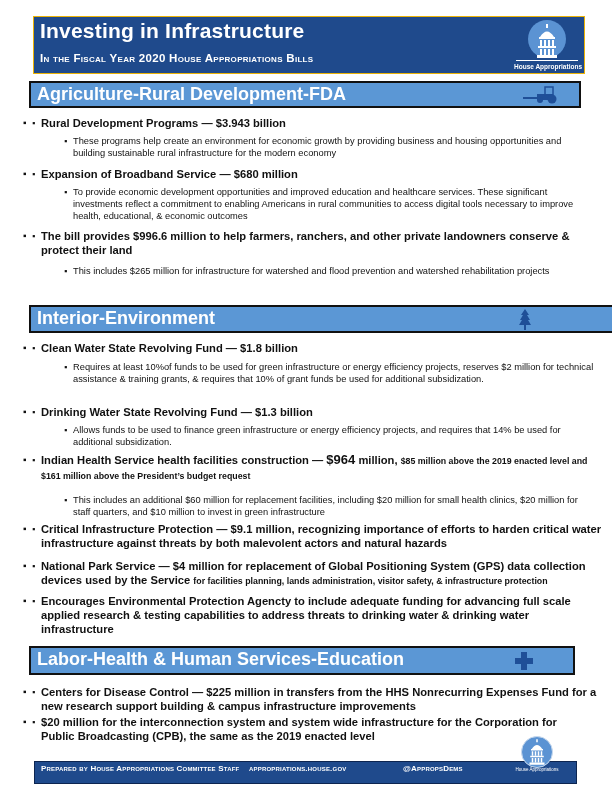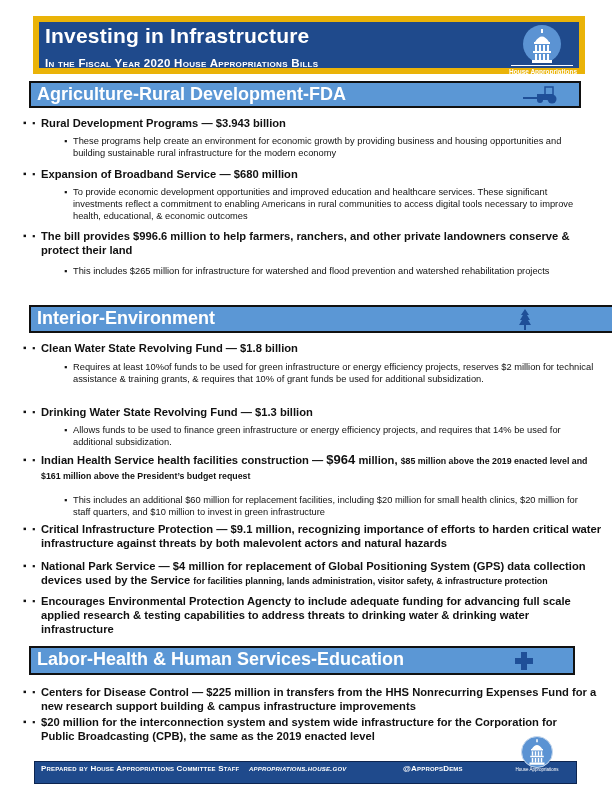--- a/index.html
+++ b/index.html
@@ -2,21 +2,21 @@
 <html><head>
 <meta charset="utf-8">
 <style>
   html, body { margin: 0; padding: 0; background: #ffffff; }
   body { width: 612px; height: 792px; position: relative; overflow: hidden;
          font-family: "Liberation Sans", "DejaVu Sans", sans-serif; color: #111; }
   .abs { position: absolute; }
 
   
   .header { left: 33px; top: 16px; width: 552px; height: 58px; background: #1f4a8c;
-            border: 6px solid #eab308; box-sizing: border-box; }
+            border: 1px solid #eab308; box-sizing: border-box; }
   .header .title { position: absolute; left: 6px; top: 2px; color: #fff; font-size: 21px;
                    font-weight: bold; letter-spacing: 0.2px; }
   .header .subtitle { position: absolute; left: 6px; top: 35px; color: #fff; font-size: 11.5px;
                       font-weight: bold; font-variant: small-caps; letter-spacing: 0.3px; }
   .logo { position: absolute; right: 4px; top: 3px; width: 66px; height: 52px; }
   .logo .circle { position: absolute; left: 14px; top: 0; width: 38px; height: 38px; border-radius: 50%;
                   background: #5b93d3; }
   .logo .line { position: absolute; left: 2px; right: 2px; top: 40px; height: 1px; background: #fff; }
   .logo .lbl { position: absolute; left: 0; right: 0; top: 43px; color: #fff; font-size: 6.5px;
                text-align: center; font-weight: bold; white-space: nowrap; }
@@ -174,21 +174,21 @@
   <span class="bullet">▪</span>
   <span>Centers for Disease Control — $225 million in transfers from the HHS Nonrecurring Expenses Fund for a new research support building &amp; campus infrastructure improvements</span>
 </div>
 <div class="abs b1" style="top:715px;width:560px;">
   <span class="bullet">▪</span>
   <span>$20 million for the interconnection system and system wide infrastructure for the Corporation for Public Broadcasting (CPB), the same as the 2019 enacted level</span>
 </div>
 
 <div class="abs footer">
   <span style="left:6px;">Prepared by House Appropriations Committee Staff</span>
-  <span style="left:214px;font-style:italic;">appropriations.house.gov</span>
+  <span style="left:214px;">appropriations.house.gov</span>
   <span style="left:368px;">@AppropsDems</span>
 </div>
 <div class="abs footer-logo">
   <div class="circle"></div>
   <svg style="position:absolute;left:28px;top:3px;" width="18" height="26" viewBox="0 0 24 34">
     <rect x="11" y="0" width="2" height="4" fill="#fff"></rect>
     <path d="M5 13 Q12 2 19 13 Z" fill="#fff"></path>
     <rect x="4" y="13" width="16" height="2" fill="#fff"></rect>
     <rect x="5" y="16" width="2" height="6" fill="#fff"></rect>
       <rect x="9" y="16" width="2" height="6" fill="#fff"></rect>

